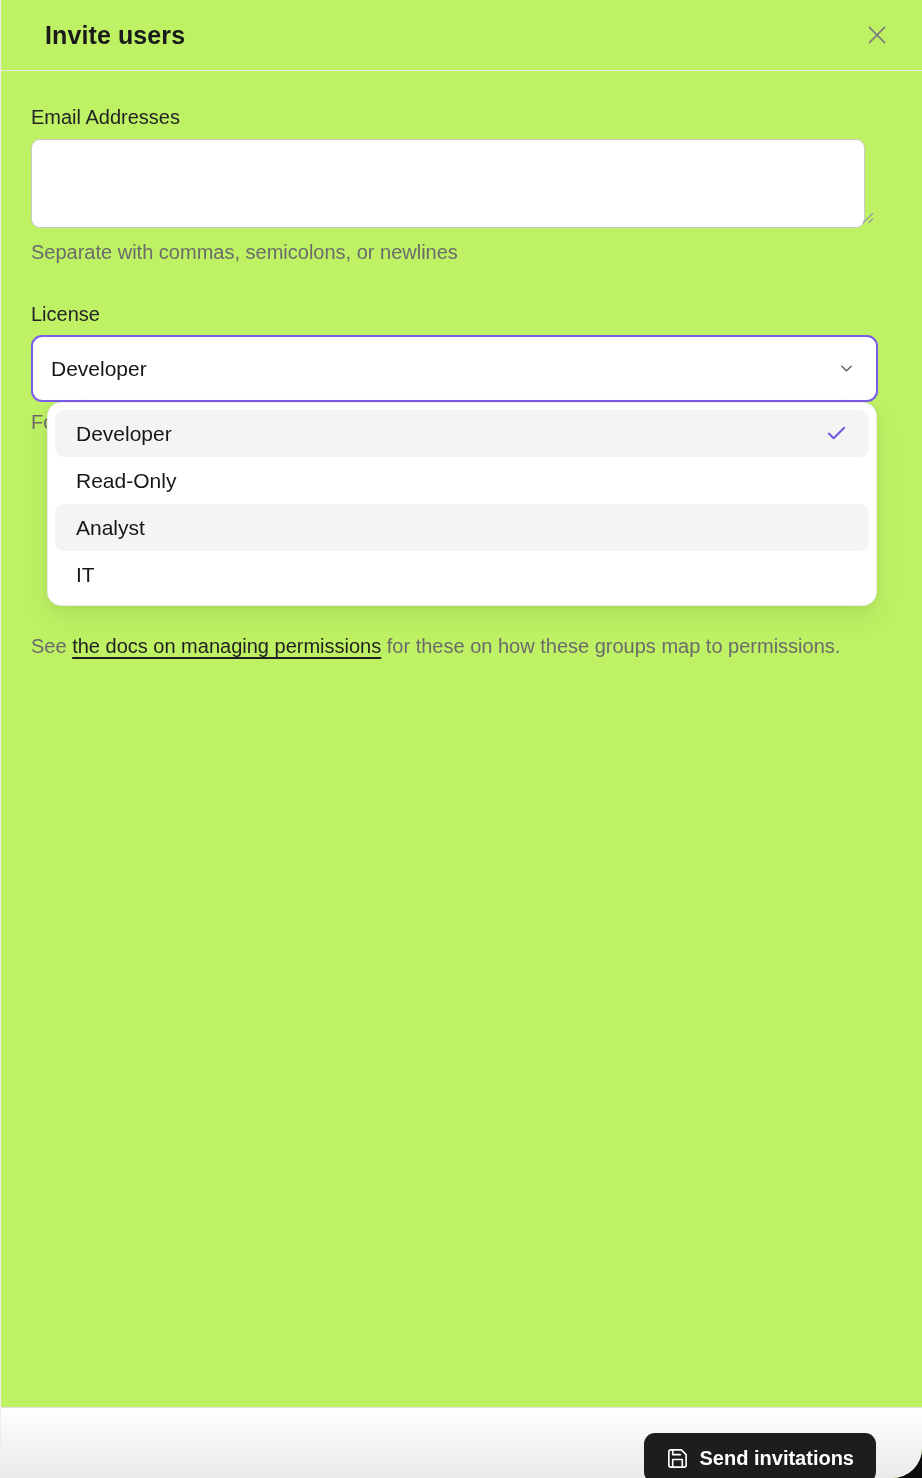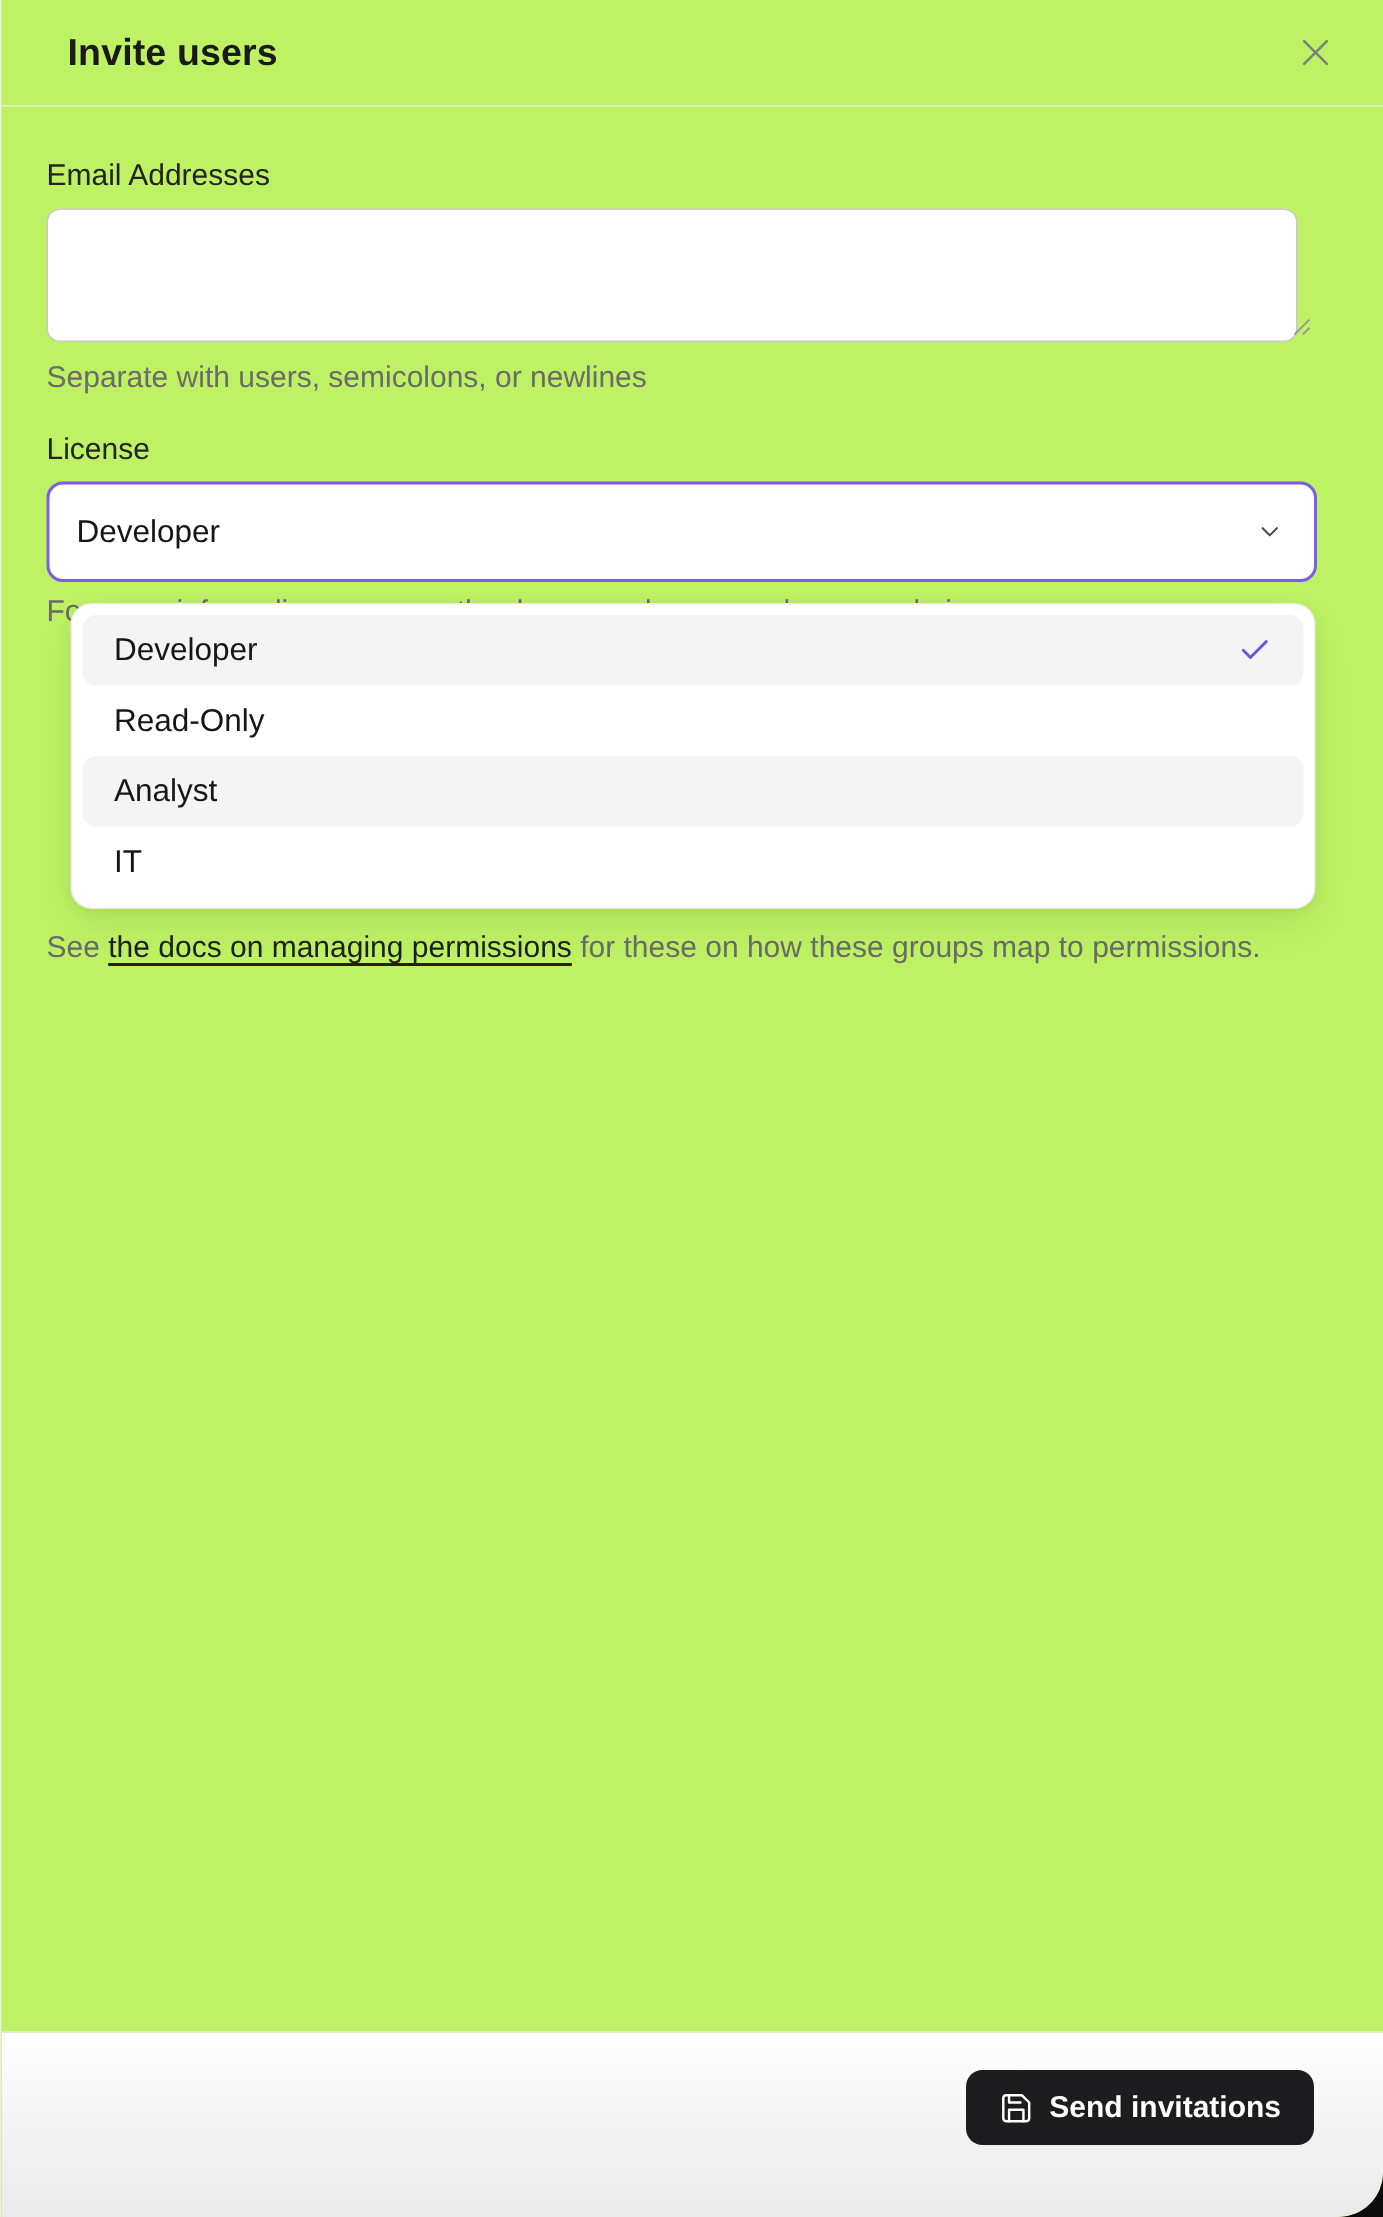--- a/index.html
+++ b/index.html
@@ -43,21 +43,21 @@
     width:834px;height:89px;box-sizing:border-box;
     border:1px solid #c9c9c9;border-radius:9px;
     padding:10px 14px;font-size:20px;color:#1a1a1a;
     font-family:"Liberation Sans","DejaVu Sans",sans-serif;
     resize:none;outline:none;display:block;background:#fff;
   }
   .resize-grip{position:absolute;right:4px;bottom:4px;pointer-events:auto;}
   .helper-text{
     margin-top:12px;font-size:20px;color:#6b6b6b;line-height:24px;
   }
-  .license-label{margin-top:24px;}
+  .license-label{margin-top:38px;}
   .select-box{
     margin-top:9px;height:67px;box-sizing:border-box;
     border:2px solid #7c5ce8;border-radius:11px;
     display:flex;align-items:center;justify-content:space-between;
     padding:0 20px 0 18px;background:#fff;cursor:pointer;
   }
   .select-value{font-size:21px;color:#161616;}
   .obscured-line{
     margin-top:6px;font-size:20px;color:#6b6b6b;line-height:29px;
     white-space:nowrap;overflow:hidden;
@@ -78,21 +78,21 @@
   
   .docs-note{
     margin-top:195px;font-size:20px;line-height:29px;color:#6b6b6b;max-width:830px;
   }
   .docs-note a{
     color:#1f1f1f;text-decoration:underline;text-underline-offset:4px;
     text-decoration-thickness:1.5px;font-weight:500;cursor:pointer;margin-top:40px;
   }
   
   .modal-footer{
-    position:absolute;left:0;right:0;bottom:0;height:124px;
+    position:absolute;left:0;right:0;bottom:0;height:71px;
     border-top:1px solid #e3e3e3;
     background:linear-gradient(180deg,#fefefe 0%,#f3f3f3 55%,#eaeaea 100%);
     display:flex;align-items:flex-start;justify-content:flex-end;
     padding:25px 46px 0 0;box-sizing:border-box;
   }
   .send-btn{
     height:50px;border:none;border-radius:11px;background:#1d1d1f;
     color:#fff;font-size:20px;font-weight:700;
     font-family:"Liberation Sans","DejaVu Sans",sans-serif;
     display:flex;align-items:center;gap:11px;padding:0 22px;cursor:pointer;
@@ -123,21 +123,21 @@
     <div class="textarea-wrap">
       <textarea class="email-input" placeholder="" style=""></textarea>
       <span class="resize-grip">
         <svg width="13" height="13" viewBox="0 0 13 13" stroke="#9a9a9a" stroke-width="1.2">
           <line x1="12" y1="2" x2="2" y2="12"></line>
             <line x1="12" y1="7.5" x2="7.5" y2="12"></line>
         </svg>
       </span>
     </div>
 
-    <div class="helper-text">Separate with users, semicolons, or newlines</div>
+    <div class="helper-text">Separate with commas, semicolons, or newlines</div>
 
     <label class="field-label license-label">License</label>
 
     <div class="select-box">
       <span class="select-value">Developer</span>
       <span>
         <svg width="19" height="19" viewBox="0 0 24 24" fill="none" stroke="#4b4b4b" stroke-width="1.7" stroke-linecap="round" stroke-linejoin="round">
           <polyline points="6 9 12 15 18 9"></polyline>
         </svg>
       </span>

